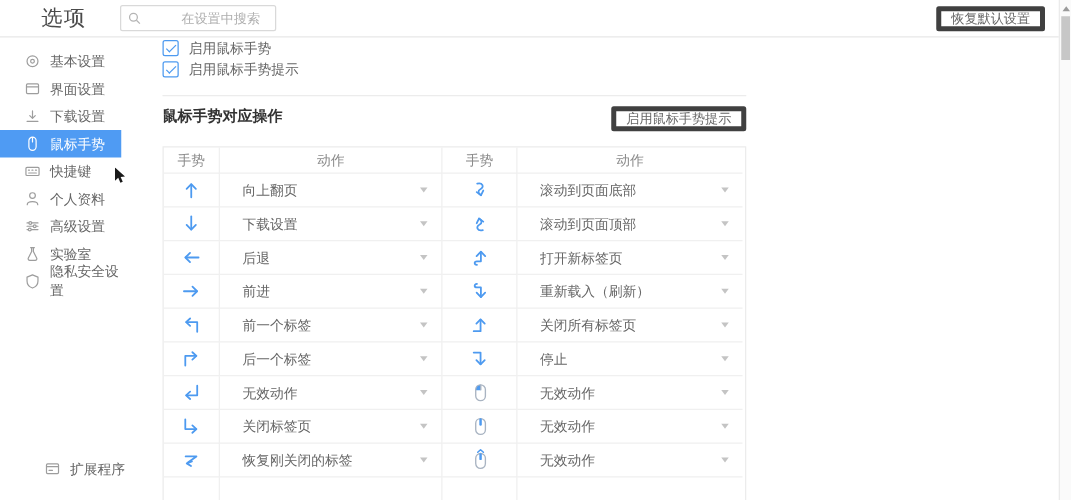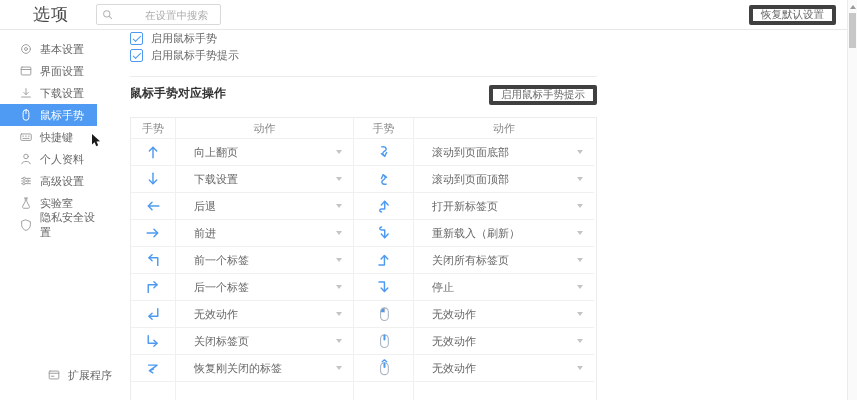--- a/index.html
+++ b/index.html
@@ -13,21 +13,21 @@
   .searchbox input::placeholder{color:#aeaeae;}
   .topbar-right{margin-left:auto;margin-right:21px;}
   .btn{display:inline-flex;align-items:center;justify-content:center;height:20px;padding:0 8px;border:4px solid #404040;border-radius:2px;background:#fff;font-size:10.5px;color:#666;cursor:pointer;}
   
   .body{display:flex;height:370px;}
   .sidebar{position:relative;width:97px;flex:0 0 97px;padding-top:8px;box-sizing:border-box;}
   .side-item{display:flex;align-items:center;height:22px;padding-left:19px;font-size:11px;color:#666;cursor:pointer;box-sizing:border-box;}
   .side-item .s-ico{display:inline-flex;width:14px;height:14px;margin-right:7px;}
   .side-item.selected{background:var(--sel);color:#fff;}
   .side-item.selected svg *{stroke:#fff !important;}
-  .side-bottom{position:absolute;left:12px;bottom:14px;width:97px;padding-left:16px;}
+  .side-bottom{position:absolute;left:0;bottom:14px;width:97px;padding-left:16px;}
   svg{display:block;}
   
   .main{flex:1;padding-left:33px;box-sizing:border-box;}
   .content{width:467px;}
   .toggles{}
   .toggle-row{display:flex;align-items:center;height:17px;font-size:11px;color:#666;}
   .checkbox{position:relative;width:11px;height:11px;border:1px solid var(--accent);border-radius:2px;background:#fff;margin-right:8px;flex:0 0 11px;cursor:pointer;}
   .checkbox:after{content:"";position:absolute;left:1.5px;top:2.5px;width:6.5px;height:3px;border-left:1.5px solid var(--accent);border-bottom:1.5px solid var(--accent);transform:rotate(-45deg);}
   .divider{margin-top:12px;border-top:1px solid #ececec;height:0;}
   .section-row{margin-top:8px;height:24px;display:flex;align-items:flex-start;justify-content:space-between;}

